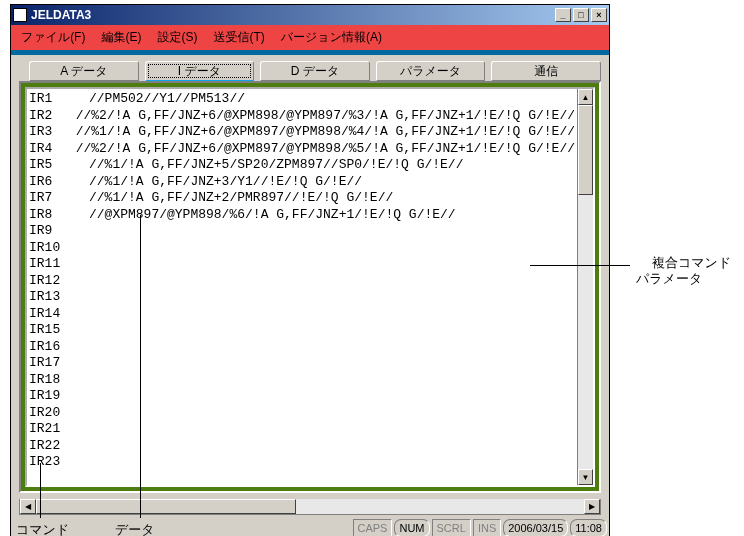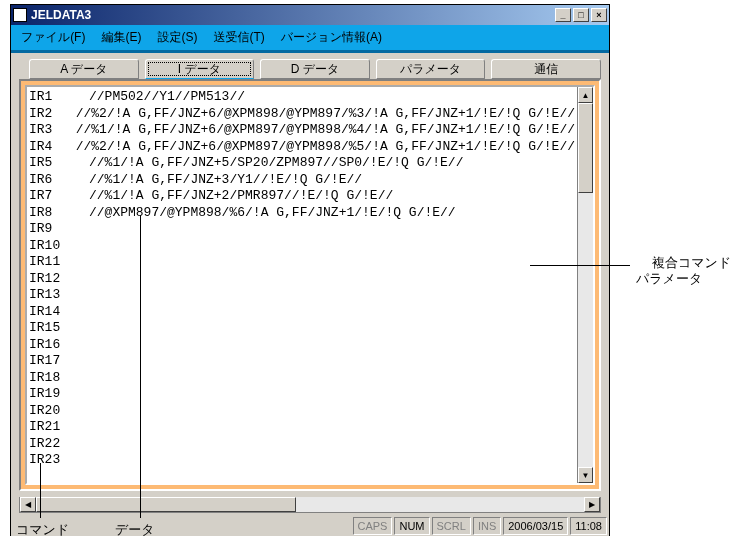--- a/index.html
+++ b/index.html
@@ -40,24 +40,24 @@
     width: 16px; height: 14px;
     background: #d4d0c8;
     border: 1px solid #fff;
     border-right-color:#404040; border-bottom-color:#404040;
     font-size: 9px;
     display: flex; align-items: center; justify-content: center;
     color:#000; font-family: sans-serif;
   }
   .menubar {
     display: flex;
-    background: #0ea5e9;
+    background: #ef4444;
     padding: 2px 4px;
     gap: 4px;
-    border-bottom: 3px solid #0369a1;
+    border-bottom: 5px solid #0369a1;
   }
   .menu-item { padding: 2px 6px; white-space: nowrap; }
   .tabbar {
     display: flex;
     padding: 6px 8px 0 18px;
     gap: 6px;
     background: #d4d0c8;
   }
   .tab {
     flex: 1;
@@ -81,21 +81,21 @@
     content:"";
     position:absolute;
     inset:2px;
     border:1px dotted #000;
   }
   .content-frame {
     margin: 0 8px 6px 8px;
     border: 2px solid #808080;
     border-top-color:#808080; border-left-color:#808080;
     border-right-color:#fff; border-bottom-color:#fff;
-    background:#fdba74;
+    background:#4d7c0f;
     padding:4px;
   }
   .listbox-wrap{
     border:2px inset #fff;
     background:#fff;
     height: 400px;
     position:relative;
     display:flex;
   }
   .listbox {
@@ -162,21 +162,21 @@
   .status-cell {
     border:1px solid #808080;
     border-top-color:#808080; border-left-color:#808080;
     border-right-color:#fff; border-bottom-color:#fff;
     padding: 2px 4px;
     background:#d4d0c8;
     font-size:11px;
     color:#808080;
     display:flex;align-items:center;
   }
-  .status-cell.on { color:#000; }
+  .status-cell.on { color:#000;border-radius:7px; }
   
   .callout-line { position:absolute; background:#000; }
   .callout-label { position:absolute; font-size:13px; color:#000; white-space:nowrap; }
 </style>
 </head>
 <body>
 
 <div class="window">
   <div class="titlebar">
     <div class="title-icon"></div>

